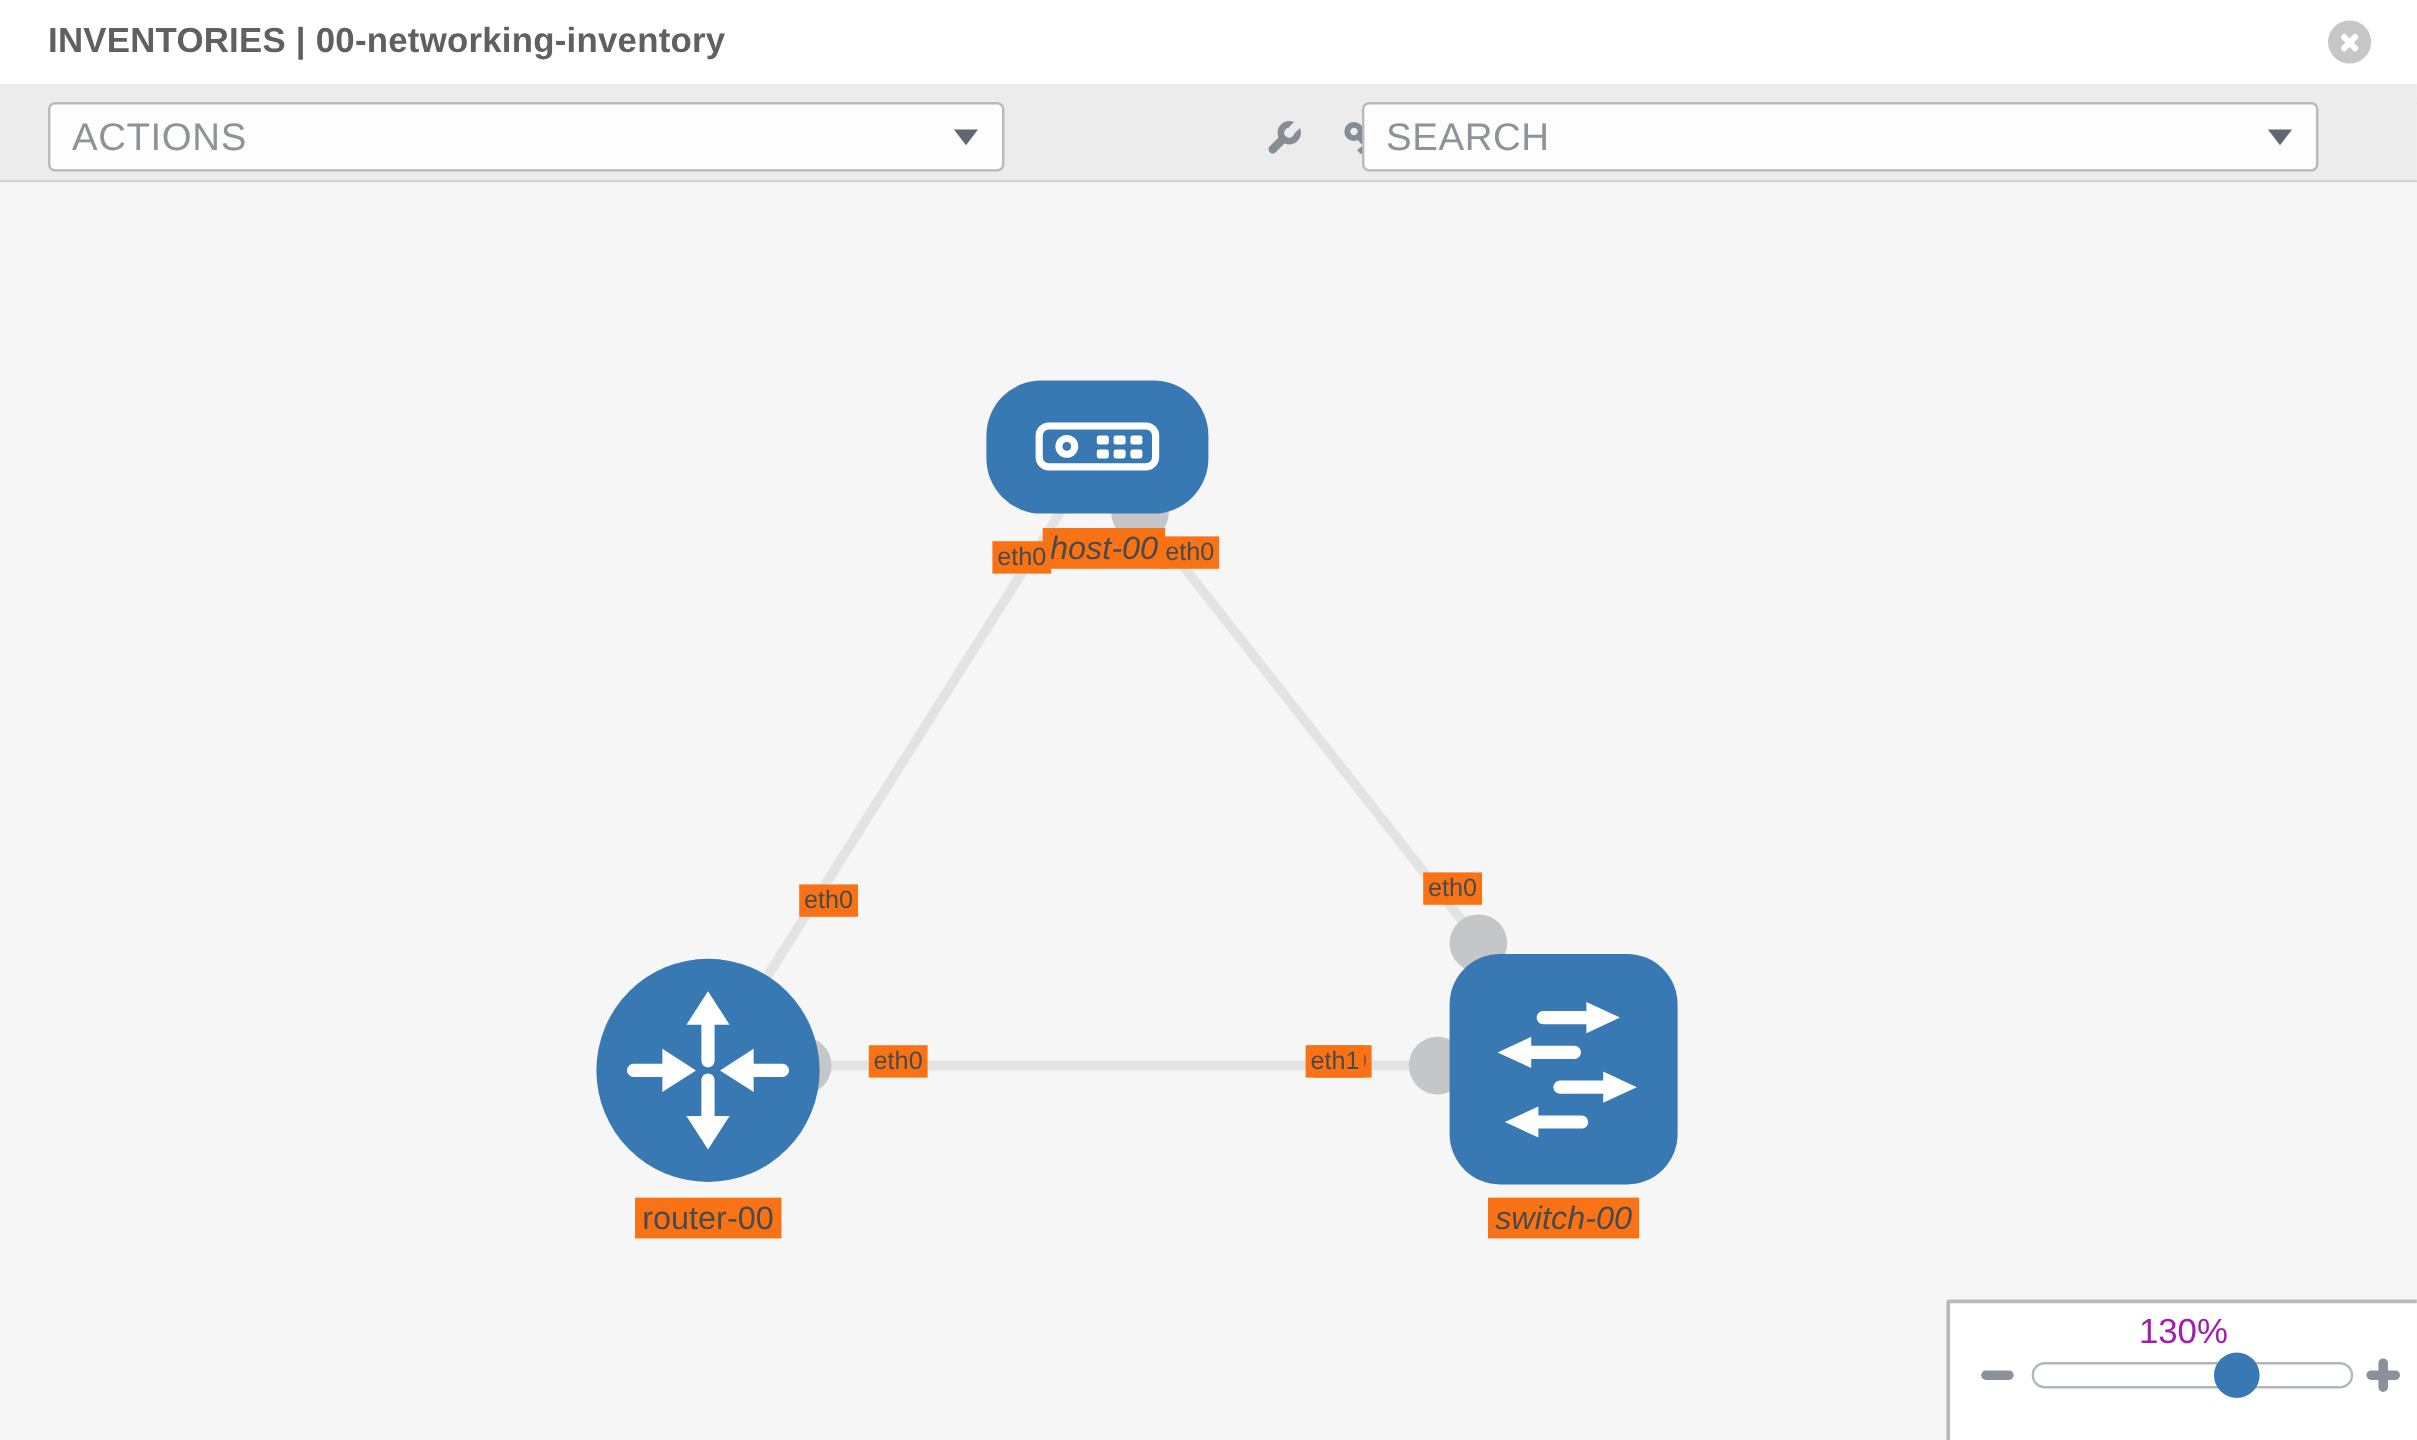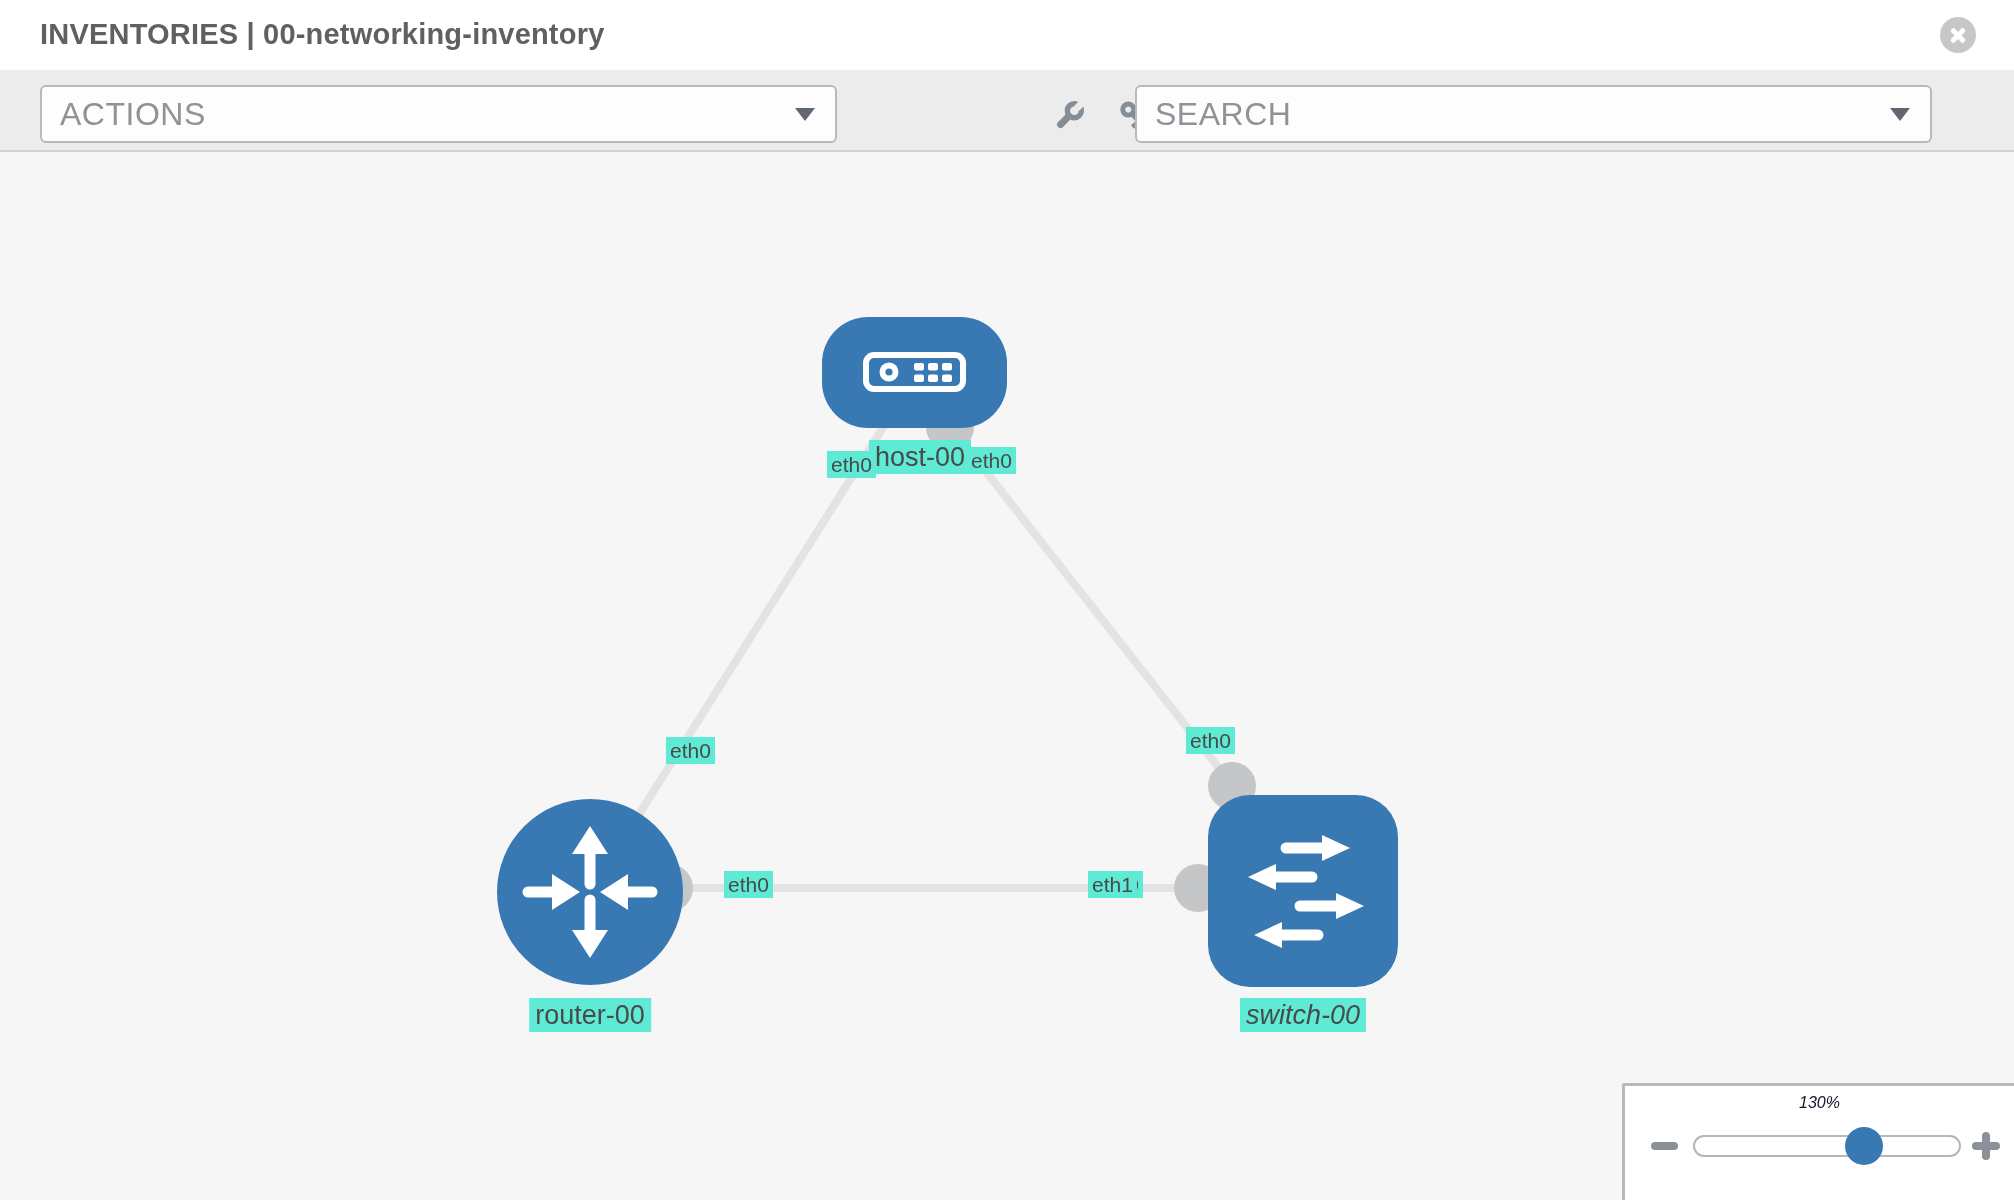--- a/index.html
+++ b/index.html
@@ -59,35 +59,35 @@
   .tool-icon.key { left:1116px; }
 
   
   .canvas {
     position:absolute; left:0; top:152px; width:2014px; height:1048px;
     background:#f6f6f6; overflow:hidden;
   }
   .topo-svg { position:absolute; left:0; top:0; }
 
   .node-label, .port-label {
-    position:absolute; background:#5eead4; color:#4a4a4a; white-space:nowrap;text-align:right;
+    position:absolute; background:#f97316; color:#4a4a4a; white-space:nowrap;text-align:right;
   }
   .node-label { font-size:27px; line-height:34px; padding:0 6px; transform:translateX(-50%); }
   .port-label { font-size:21px; line-height:27px; padding:0 4px; }
   .port-label.front { z-index:3; }
   .port-label.back { z-index:2; }
 
   
   .zoom-panel {
     position:absolute; left:1622px; top:931px; width:430px; height:160px;
     background:#ffffff; border:3px solid #b9b9b9; border-radius:2px;
   }
   .zoom-level {
     position:absolute; left:0; top:8px; width:389px; text-align:center;
-    font-size:16px; color:#0f172a;font-style:italic;
+    font-size:29px; color:#a21caf;
   }
   .zoom-minus {
     position:absolute; left:26px; top:56px; width:27px; height:8px;
     background:#8a9199; border-radius:4px; cursor:pointer;
   }
   .zoom-plus { position:absolute; left:347px; top:46px; width:28px; height:28px; cursor:pointer; }
   .zoom-plus .h { position:absolute; left:0; top:10px; width:28px; height:8px; background:#8a9199; border-radius:4px; }
   .zoom-plus .v { position:absolute; left:10px; top:0; width:8px; height:28px; background:#8a9199; border-radius:4px; }
   .zoom-track {
     position:absolute; left:68px; top:49px; width:268px; height:22px;
@@ -197,21 +197,21 @@
           <line x1="104" y1="82" x2="66" y2="82"></line>
           <polygon points="68,69 68,95 40,82" stroke="none"></polygon>
           <line x1="92" y1="111" x2="130" y2="111"></line>
           <polygon points="128,98 128,124 156,111" stroke="none"></polygon>
           <line x1="110" y1="140" x2="72" y2="140"></line>
           <polygon points="74,127 74,153 46,140" stroke="none"></polygon>
         </g>
       </g>
     </svg>
 
-    <div class="node-label" style="left:920px; top:288px;">host-00</div>
+    <div class="node-label" style="left:920px; top:288px;font-style:italic;">host-00</div>
     <div class="node-label" style="left:590px; top:846px;">router-00</div>
     <div class="node-label" style="left:1303px; top:846px;font-style:italic;">switch-00</div>
 
     <div class="port-label" style="left:827px; top:299px;">eth0</div>
     <div class="port-label" style="left:967px; top:295px;">eth0</div>
     <div class="port-label" style="left:666px; top:585px;">eth0</div>
     <div class="port-label" style="left:1186px; top:575px;">eth0</div>
     <div class="port-label" style="left:724px; top:719px;">eth0</div>
     <div class="port-label back" style="left:1094px; top:719px;">eth0</div>
     <div class="port-label front" style="left:1088px; top:719px;">eth1</div>

